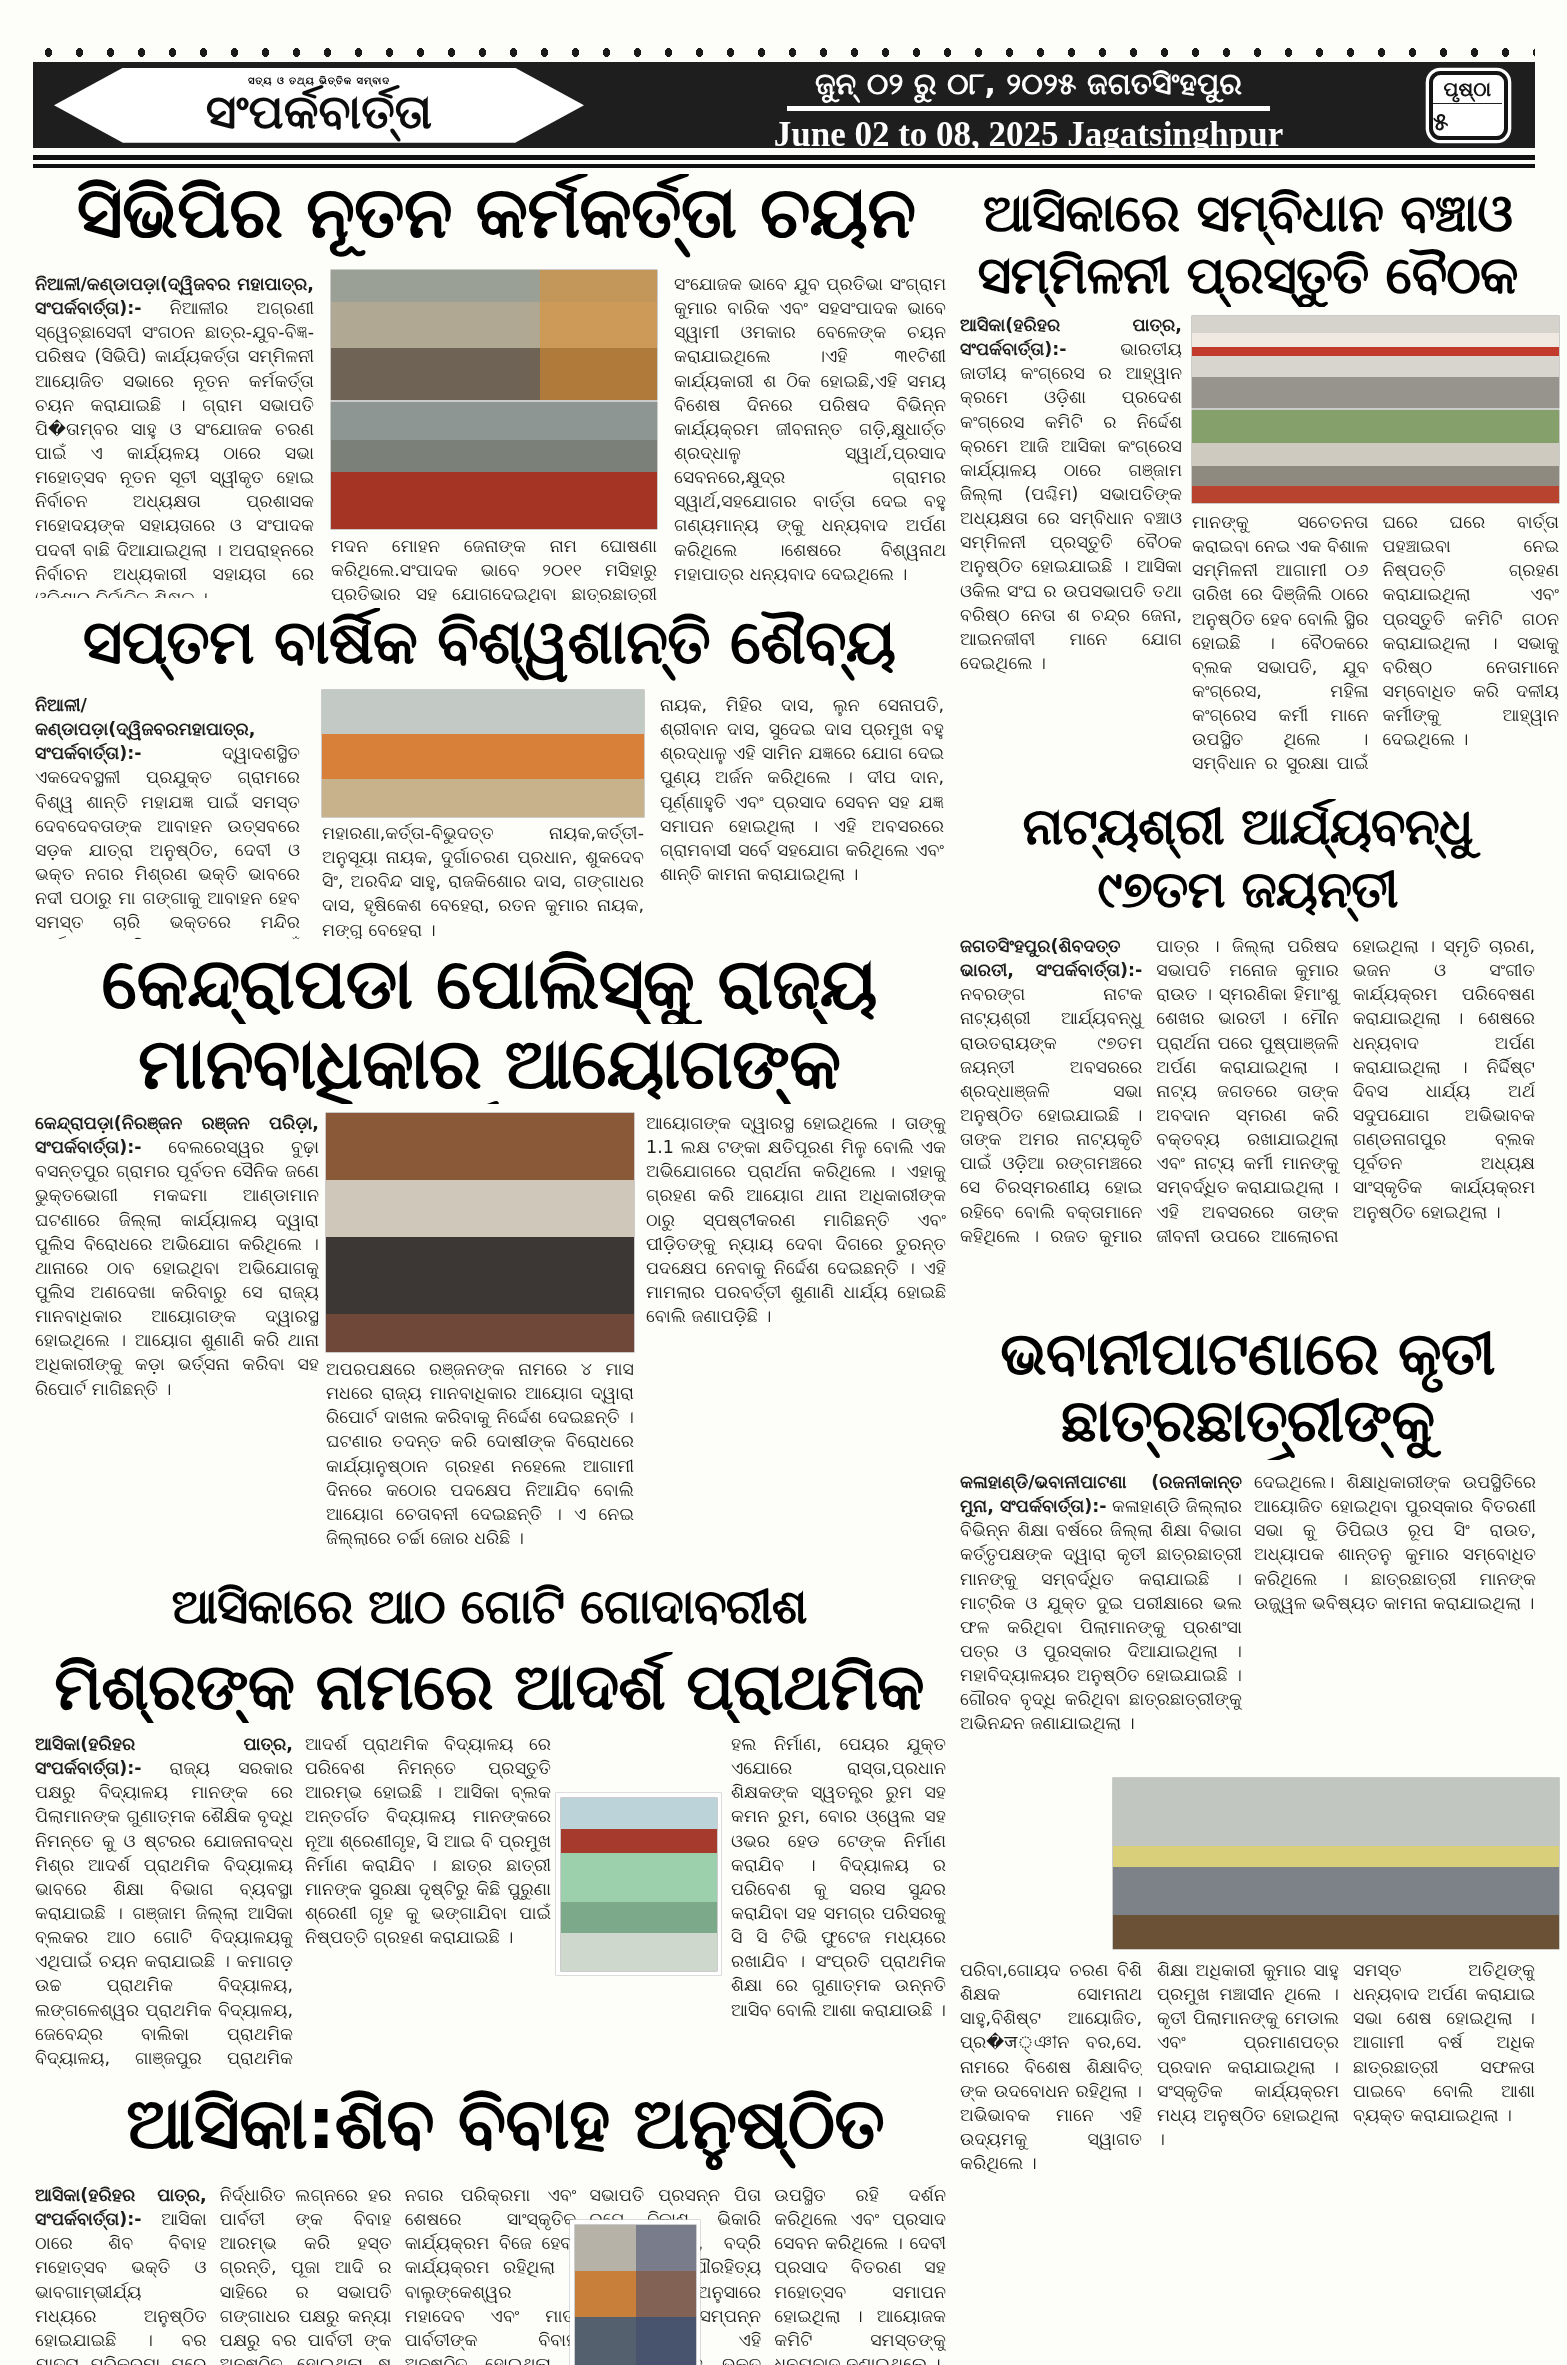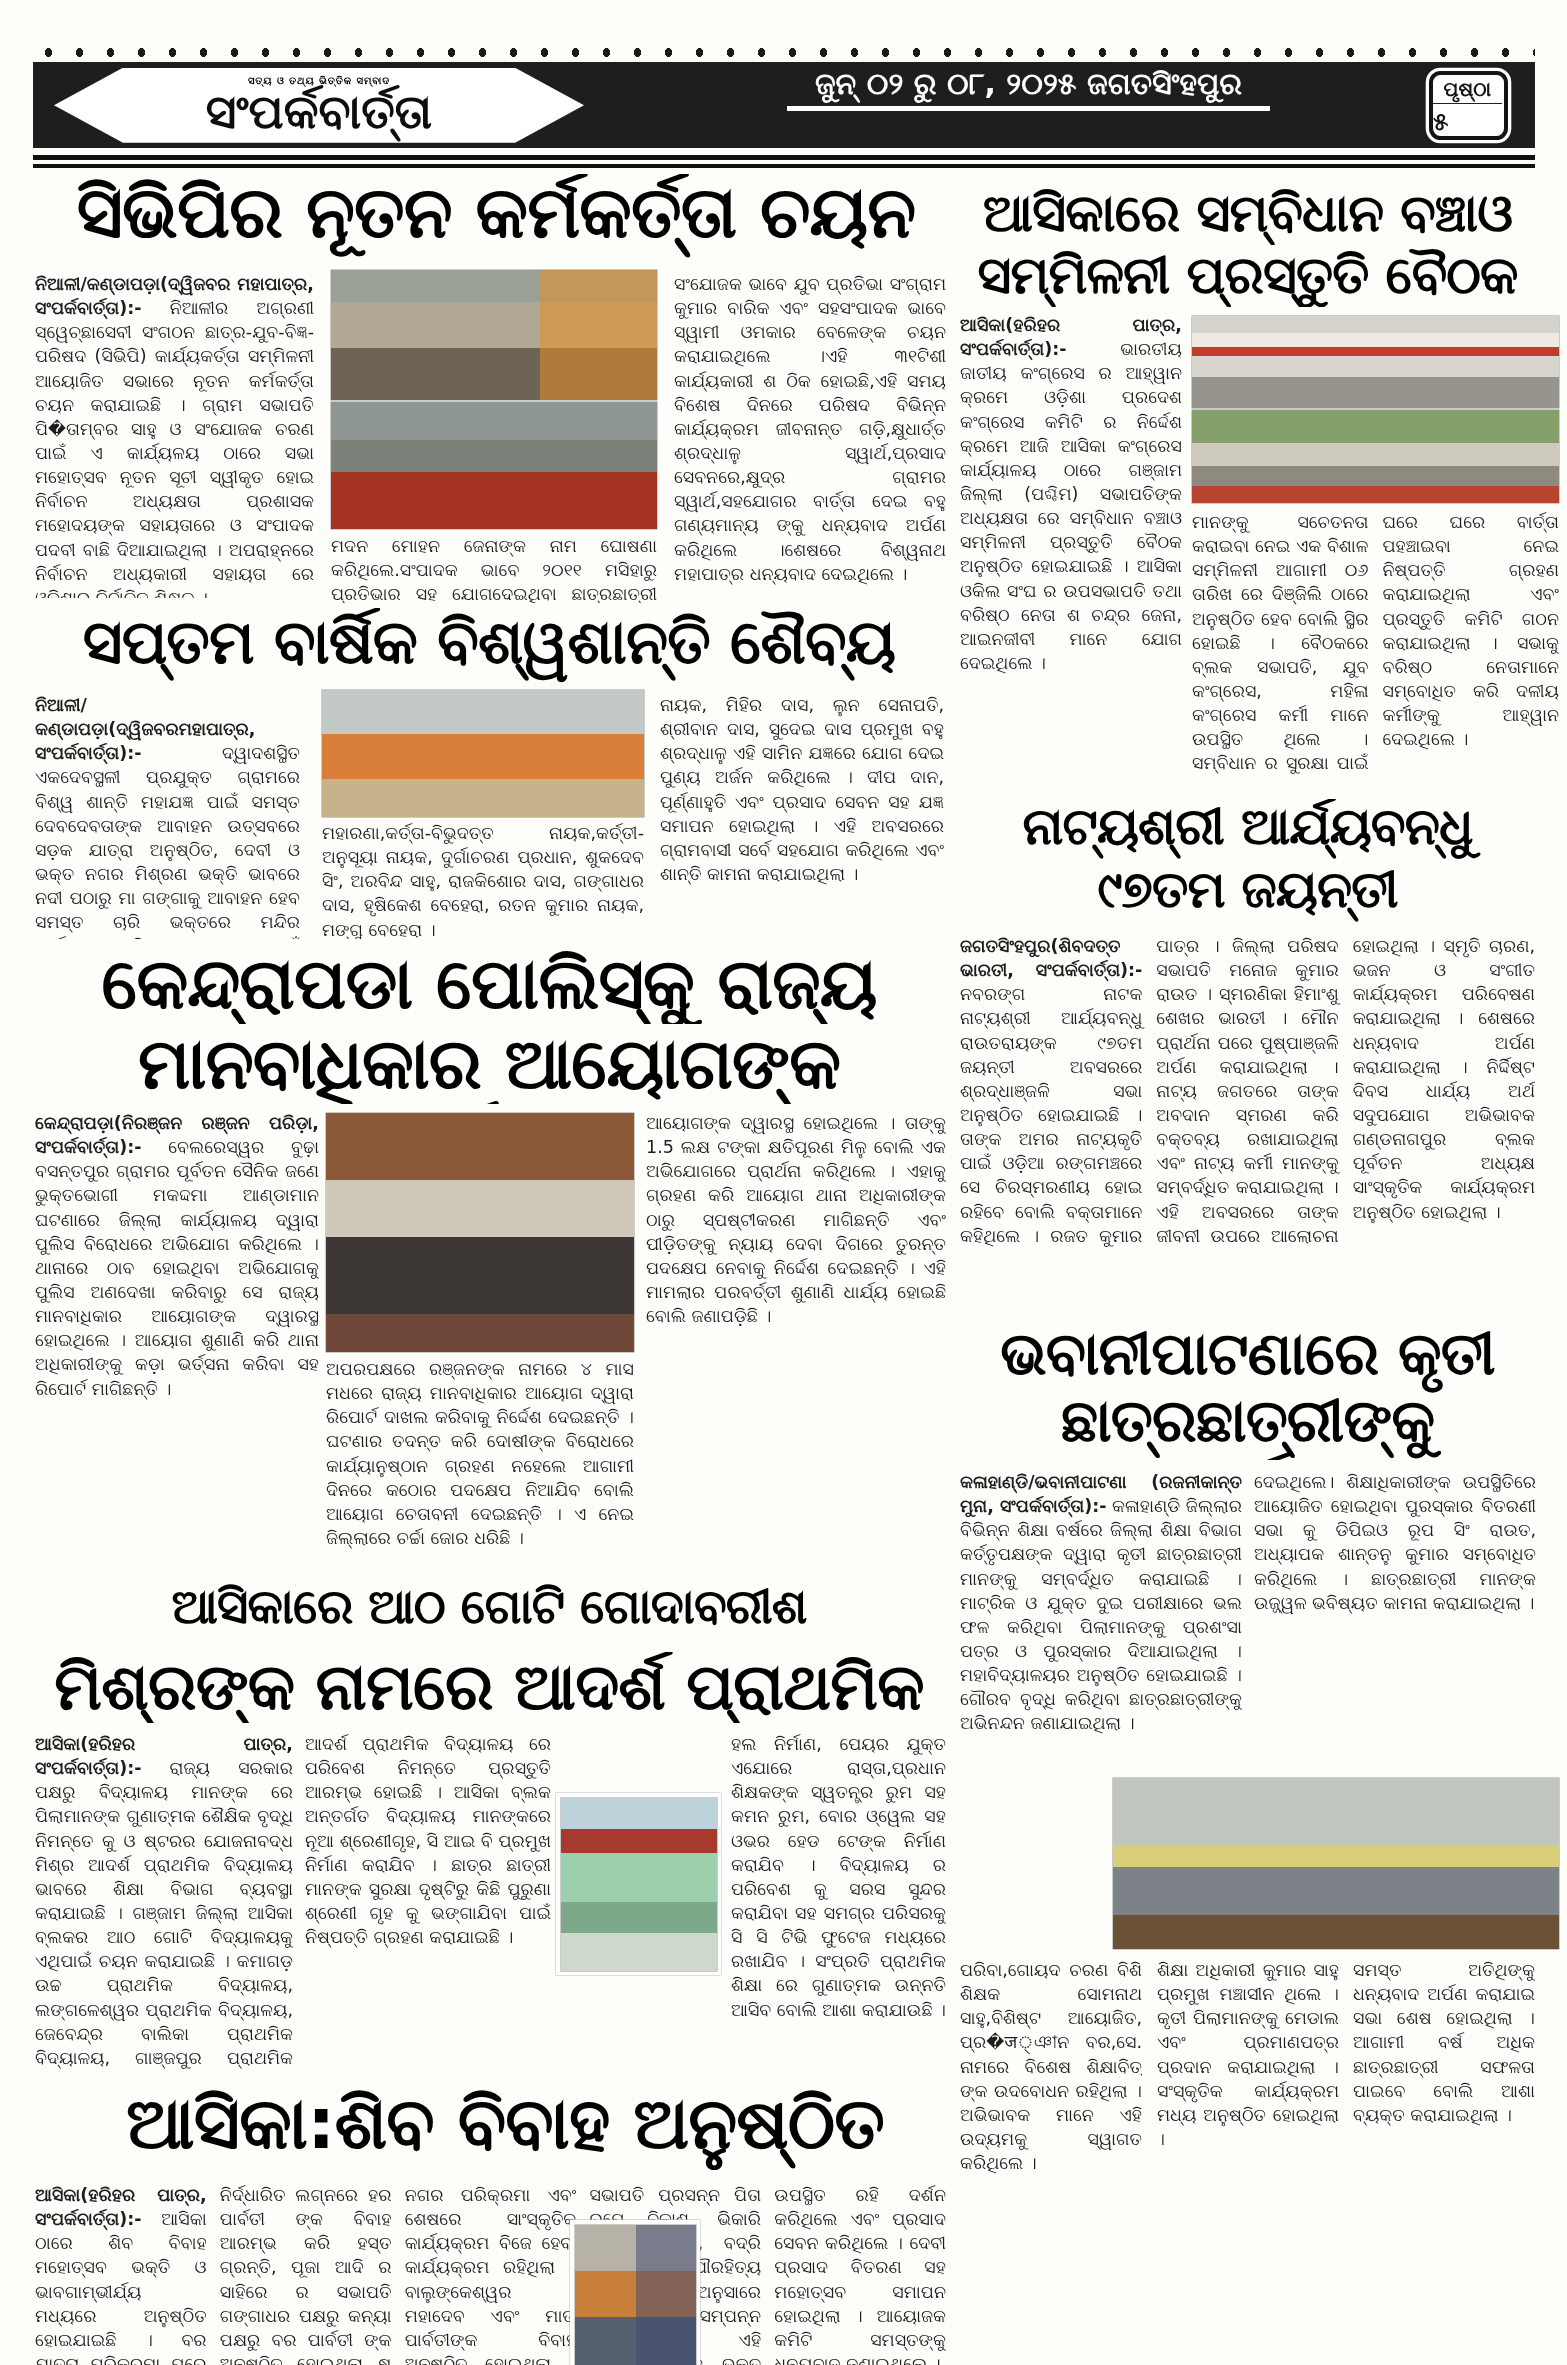--- a/index.html
+++ b/index.html
@@ -44,20 +44,21 @@
   <div class="abs dots" style="left:33px;top:42px;width:1502px;height:21px;"></div>
 
   <div class="abs band" style="left:33px;top:62px;width:1502px;height:86px;">
     <div class="abs hex" style="left:21px;top:5.7px;width:530px;height:75px;">
       <div class="tagline">ସତ୍ୟ ଓ ତଥ୍ୟ ଭିତ୍ତିକ ସମ୍ବାଦ</div>
       <div class="mast-title">ସଂପର୍କବାର୍ତ୍ତା</div>
     </div>
     <div class="abs dateblk" style="left:700px;top:3.8px;width:591px;">
       <div class="date-od">ଜୁନ୍ ୦୨ ରୁ ୦୮, ୨୦୨୫ ଜଗତସିଂହପୁର</div>
       <div class="date-bar"></div>
+      <div class="date-en">June 02 to 08, 2025  Jagatsinghpur</div>
     </div>
     <div class="abs pagebox" style="left:1396px;top:8.5px;width:71px;height:61px;">
       <div class="lbl">ପୃଷ୍ଠା</div>
       <div class="num">୫</div>
     </div>
   </div>
 
   <div class="abs rule2" style="left:33px;top:155px;width:1502px;height:13.2px;"></div>
 
   <div>
@@ -76,21 +77,21 @@
     <div class="abs body" style="left:322px;top:821px;width:322px;height:118px;">ମହାରଣା,କର୍ତ୍ତା-ବିଭୁଦତ୍ତ ନାୟକ,କର୍ତ୍ତୀ-ଅନୁସୂୟା ନାୟକ, ଦୁର୍ଗାଚରଣ ପ୍ରଧାନ, ଶୁକଦେବ ସିଂ, ଅରବିନ୍ଦ ସାହୁ, ରାଜକିଶୋର ଦାସ, ଗଙ୍ଗାଧର ଦାସ, ହୃଷିକେଶ ବେହେରା, ରତନ କୁମାର ନାୟକ, ମଙ୍ଗୁ ବେହେରା ।</div>
     <div class="abs body" style="left:660px;top:693px;width:284px;height:246px;">ନାୟକ, ମିହିର ଦାସ, ଲୁନ ସେନାପତି, ଶ୍ରୀବାନ ଦାସ, ସୁଦେଇ ଦାସ ପ୍ରମୁଖ ବହୁ ଶ୍ରଦ୍ଧାଳୁ ଏହି ସାମିନ ଯଜ୍ଞରେ ଯୋଗ ଦେଇ ପୁଣ୍ୟ ଅର୍ଜନ କରିଥିଲେ । ଦୀପ ଦାନ, ପୂର୍ଣ୍ଣାହୁତି ଏବଂ ପ୍ରସାଦ ସେବନ ସହ ଯଜ୍ଞ ସମାପନ ହୋଇଥିଲା । ଏହି ଅବସରରେ ଗ୍ରାମବାସୀ ସର୍ବେ ସହଯୋଗ କରିଥିଲେ ଏବଂ ଶାନ୍ତି କାମନା କରାଯାଇଥିଲା ।</div>
   </div>
 
   <div>
     <div class="abs hl" style="left:35px;top:946px;width:908px;height:78px;font-size:70px;">କେନ୍ଦ୍ରାପଡା ପୋଲିସ୍କୁ ରାଜ୍ୟ</div>
     <div class="abs hl" style="left:35px;top:1026px;width:908px;height:78px;font-size:70px;">ମାନବାଧିକାର ଆୟୋଗଙ୍କ ଭର୍ତ୍ସନା</div>
     <div class="abs body" style="left:35px;top:1111px;width:284px;height:447px;"><b>କେନ୍ଦ୍ରାପଡ଼ା(ନିରଞ୍ଜନ ରଞ୍ଜନ ପରିଡ଼ା, ସଂପର୍କବାର୍ତ୍ତା):-</b> <span>ବେଲରେସ୍ୱର ବୁଢ଼ା ବସନ୍ତପୁର ଗ୍ରାମର ପୂର୍ବତନ ସୈନିକ ଜଣେ ଭୁକ୍ତଭୋଗୀ ମକଦ୍ଦମା ଆଣ୍ଡାମାନ ଘଟଣାରେ ଜିଲ୍ଲା କାର୍ଯ୍ୟାଳୟ ଦ୍ୱାରା ପୁଲିସ ବିରୋଧରେ ଅଭିଯୋଗ କରିଥିଲେ । ଥାନାରେ ଠାବ ହୋଇଥିବା ଅଭିଯୋଗକୁ ପୁଲିସ ଅଣଦେଖା କରିବାରୁ ସେ ରାଜ୍ୟ ମାନବାଧିକାର ଆୟୋଗଙ୍କ ଦ୍ୱାରସ୍ଥ ହୋଇଥିଲେ । ଆୟୋଗ ଶୁଣାଣି କରି ଥାନା ଅଧିକାରୀଙ୍କୁ କଡ଼ା ଭର୍ତ୍ସନା କରିବା ସହ ରିପୋର୍ଟ ମାଗିଛନ୍ତି ।</span></div>
     <div class="abs ph ph3" style="left:326px;top:1113px;width:308px;height:239px;"></div>
     <div class="abs body" style="left:326px;top:1357px;width:308px;height:201px;">ଅପରପକ୍ଷରେ ରଞ୍ଜନଙ୍କ ନାମରେ ୪ ମାସ ମଧରେ ରାଜ୍ୟ ମାନବାଧିକାର ଆୟୋଗ ଦ୍ୱାରା ରିପୋର୍ଟ ଦାଖଲ କରିବାକୁ ନିର୍ଦ୍ଦେଶ ଦେଇଛନ୍ତି । ଘଟଣାର ତଦନ୍ତ କରି ଦୋଷୀଙ୍କ ବିରୋଧରେ କାର୍ଯ୍ୟାନୁଷ୍ଠାନ ଗ୍ରହଣ ନହେଲେ ଆଗାମୀ ଦିନରେ କଠୋର ପଦକ୍ଷେପ ନିଆଯିବ ବୋଲି ଆୟୋଗ ଚେତାବନୀ ଦେଇଛନ୍ତି । ଏ ନେଇ ଜିଲ୍ଲାରେ ଚର୍ଚ୍ଚା ଜୋର ଧରିଛି ।</div>
-    <div class="abs body" style="left:646px;top:1111px;width:300px;height:447px;">ଆୟୋଗଙ୍କ ଦ୍ୱାରସ୍ଥ ହୋଇଥିଲେ । ତାଙ୍କୁ 1.5 ଲକ୍ଷ ଟଙ୍କା କ୍ଷତିପୂରଣ ମିଳୁ ବୋଲି ଏକ ଅଭିଯୋଗରେ ପ୍ରାର୍ଥନା କରିଥିଲେ । ଏହାକୁ ଗ୍ରହଣ କରି ଆୟୋଗ ଥାନା ଅଧିକାରୀଙ୍କ ଠାରୁ ସ୍ପଷ୍ଟୀକରଣ ମାଗିଛନ୍ତି ଏବଂ ପୀଡ଼ିତଙ୍କୁ ନ୍ୟାୟ ଦେବା ଦିଗରେ ତୁରନ୍ତ ପଦକ୍ଷେପ ନେବାକୁ ନିର୍ଦ୍ଦେଶ ଦେଇଛନ୍ତି । ଏହି ମାମଲାର ପରବର୍ତ୍ତୀ ଶୁଣାଣି ଧାର୍ଯ୍ୟ ହୋଇଛି ବୋଲି ଜଣାପଡ଼ିଛି ।</div>
+    <div class="abs body" style="left:646px;top:1111px;width:300px;height:447px;">ଆୟୋଗଙ୍କ ଦ୍ୱାରସ୍ଥ ହୋଇଥିଲେ । ତାଙ୍କୁ 1.1 ଲକ୍ଷ ଟଙ୍କା କ୍ଷତିପୂରଣ ମିଳୁ ବୋଲି ଏକ ଅଭିଯୋଗରେ ପ୍ରାର୍ଥନା କରିଥିଲେ । ଏହାକୁ ଗ୍ରହଣ କରି ଆୟୋଗ ଥାନା ଅଧିକାରୀଙ୍କ ଠାରୁ ସ୍ପଷ୍ଟୀକରଣ ମାଗିଛନ୍ତି ଏବଂ ପୀଡ଼ିତଙ୍କୁ ନ୍ୟାୟ ଦେବା ଦିଗରେ ତୁରନ୍ତ ପଦକ୍ଷେପ ନେବାକୁ ନିର୍ଦ୍ଦେଶ ଦେଇଛନ୍ତି । ଏହି ମାମଲାର ପରବର୍ତ୍ତୀ ଶୁଣାଣି ଧାର୍ଯ୍ୟ ହୋଇଛି ବୋଲି ଜଣାପଡ଼ିଛି ।</div>
   </div>
 
   <div>
     <div class="abs hl" style="left:35px;top:1580px;width:908px;height:71px;font-size:48px;">ଆସିକାରେ ଆଠ ଗୋଟି ଗୋଦାବରୀଶ</div>
     <div class="abs hl" style="left:35px;top:1652px;width:908px;height:71px;font-size:64px;">ମିଶ୍ରଙ୍କ ନାମରେ ଆଦର୍ଶ ପ୍ରାଥମିକ ବିଦ୍ୟାଳୟ</div>
     <div class="abs body" style="left:35px;top:1732px;width:258px;height:338px;"><b>ଆସିକା(ହରିହର ପାତ୍ର, ସଂପର୍କବାର୍ତ୍ତା):-</b> <span>ରାଜ୍ୟ ସରକାର ପକ୍ଷରୁ ବିଦ୍ୟାଳୟ ମାନଙ୍କ ରେ ପିଲାମାନଙ୍କ ଗୁଣାତ୍ମକ ଶୈକ୍ଷିକ ବୃଦ୍ଧି ନିମନ୍ତେ କୁ ଓ ଷ୍ଟରର ଯୋଜନାବଦ୍ଧ ମିଶ୍ର ଆଦର୍ଶ ପ୍ରାଥମିକ ବିଦ୍ୟାଳୟ ଭାବରେ ଶିକ୍ଷା ବିଭାଗ ବ୍ୟବସ୍ଥା କରାଯାଇଛି । ଗଞ୍ଜାମ ଜିଲ୍ଲା ଆସିକା ବ୍ଲକର ଆଠ ଗୋଟି ବିଦ୍ୟାଳୟକୁ ଏଥିପାଇଁ ଚୟନ କରାଯାଇଛି । କମାଗଡ଼ ଉଚ୍ଚ ପ୍ରାଥମିକ ବିଦ୍ୟାଳୟ, ଲଙ୍ଗଳେଶ୍ୱର ପ୍ରାଥମିକ ବିଦ୍ୟାଳୟ, ଜେବେନ୍ଦ୍ର ବାଲିକା ପ୍ରାଥମିକ ବିଦ୍ୟାଳୟ, ଗାଞ୍ଜପୁର ପ୍ରାଥମିକ ବିଦ୍ୟାଳୟ ପ୍ରମୁଖ ।</span></div>
     <div class="abs body" style="left:305px;top:1732px;width:246px;height:338px;">ଆଦର୍ଶ ପ୍ରାଥମିକ ବିଦ୍ୟାଳୟ ରେ ପରିବେଶ ନିମନ୍ତେ ପ୍ରସ୍ତୁତି ଆରମ୍ଭ ହୋଇଛି । ଆସିକା ବ୍ଲକ ଅନ୍ତର୍ଗତ ବିଦ୍ୟାଳୟ ମାନଙ୍କରେ ନୂଆ ଶ୍ରେଣୀଗୃହ, ସି ଆଇ ବି ପ୍ରମୁଖ ନିର୍ମାଣ କରାଯିବ । ଛାତ୍ର ଛାତ୍ରୀ ମାନଙ୍କ ସୁରକ୍ଷା ଦୃଷ୍ଟିରୁ କିଛି ପୁରୁଣା ଶ୍ରେଣୀ ଗୃହ କୁ ଭଙ୍ଗାଯିବା ପାଇଁ ନିଷ୍ପତ୍ତି ଗ୍ରହଣ କରାଯାଇଛି ।</div>
     <div class="abs body" style="left:731px;top:1732px;width:215px;height:338px;">ହଲ ନିର୍ମାଣ, ପେୟର ଯୁକ୍ତ ଏଯୋରେ ରାସ୍ତା,ପ୍ରଧାନ ଶିକ୍ଷକଙ୍କ ସ୍ୱତନ୍ତ୍ର ରୁମ ସହ କମନ ରୁମ, ବୋର ଓ୍ୱେଲ ସହ ଓଭର ହେଡ ଟେଙ୍କ ନିର୍ମାଣ କରାଯିବ । ବିଦ୍ୟାଳୟ ର ପରିବେଶ କୁ ସରସ ସୁନ୍ଦର କରାଯିବା ସହ ସମଗ୍ର ପରିସରକୁ ସି ସି ଟିଭି ଫୁଟେଜ ମଧ୍ୟରେ ରଖାଯିବ । ସଂପ୍ରତି ପ୍ରାଥମିକ ଶିକ୍ଷା ରେ ଗୁଣାତ୍ମକ ଉନ୍ନତି ଆସିବ ବୋଲି ଆଶା କରାଯାଉଛି ।</div>
     <div class="abs ph-frame" style="left:556px;top:1793px;width:156px;height:173px;">
       <div class="ph ph4" style="width:100%;height:100%;"></div>

